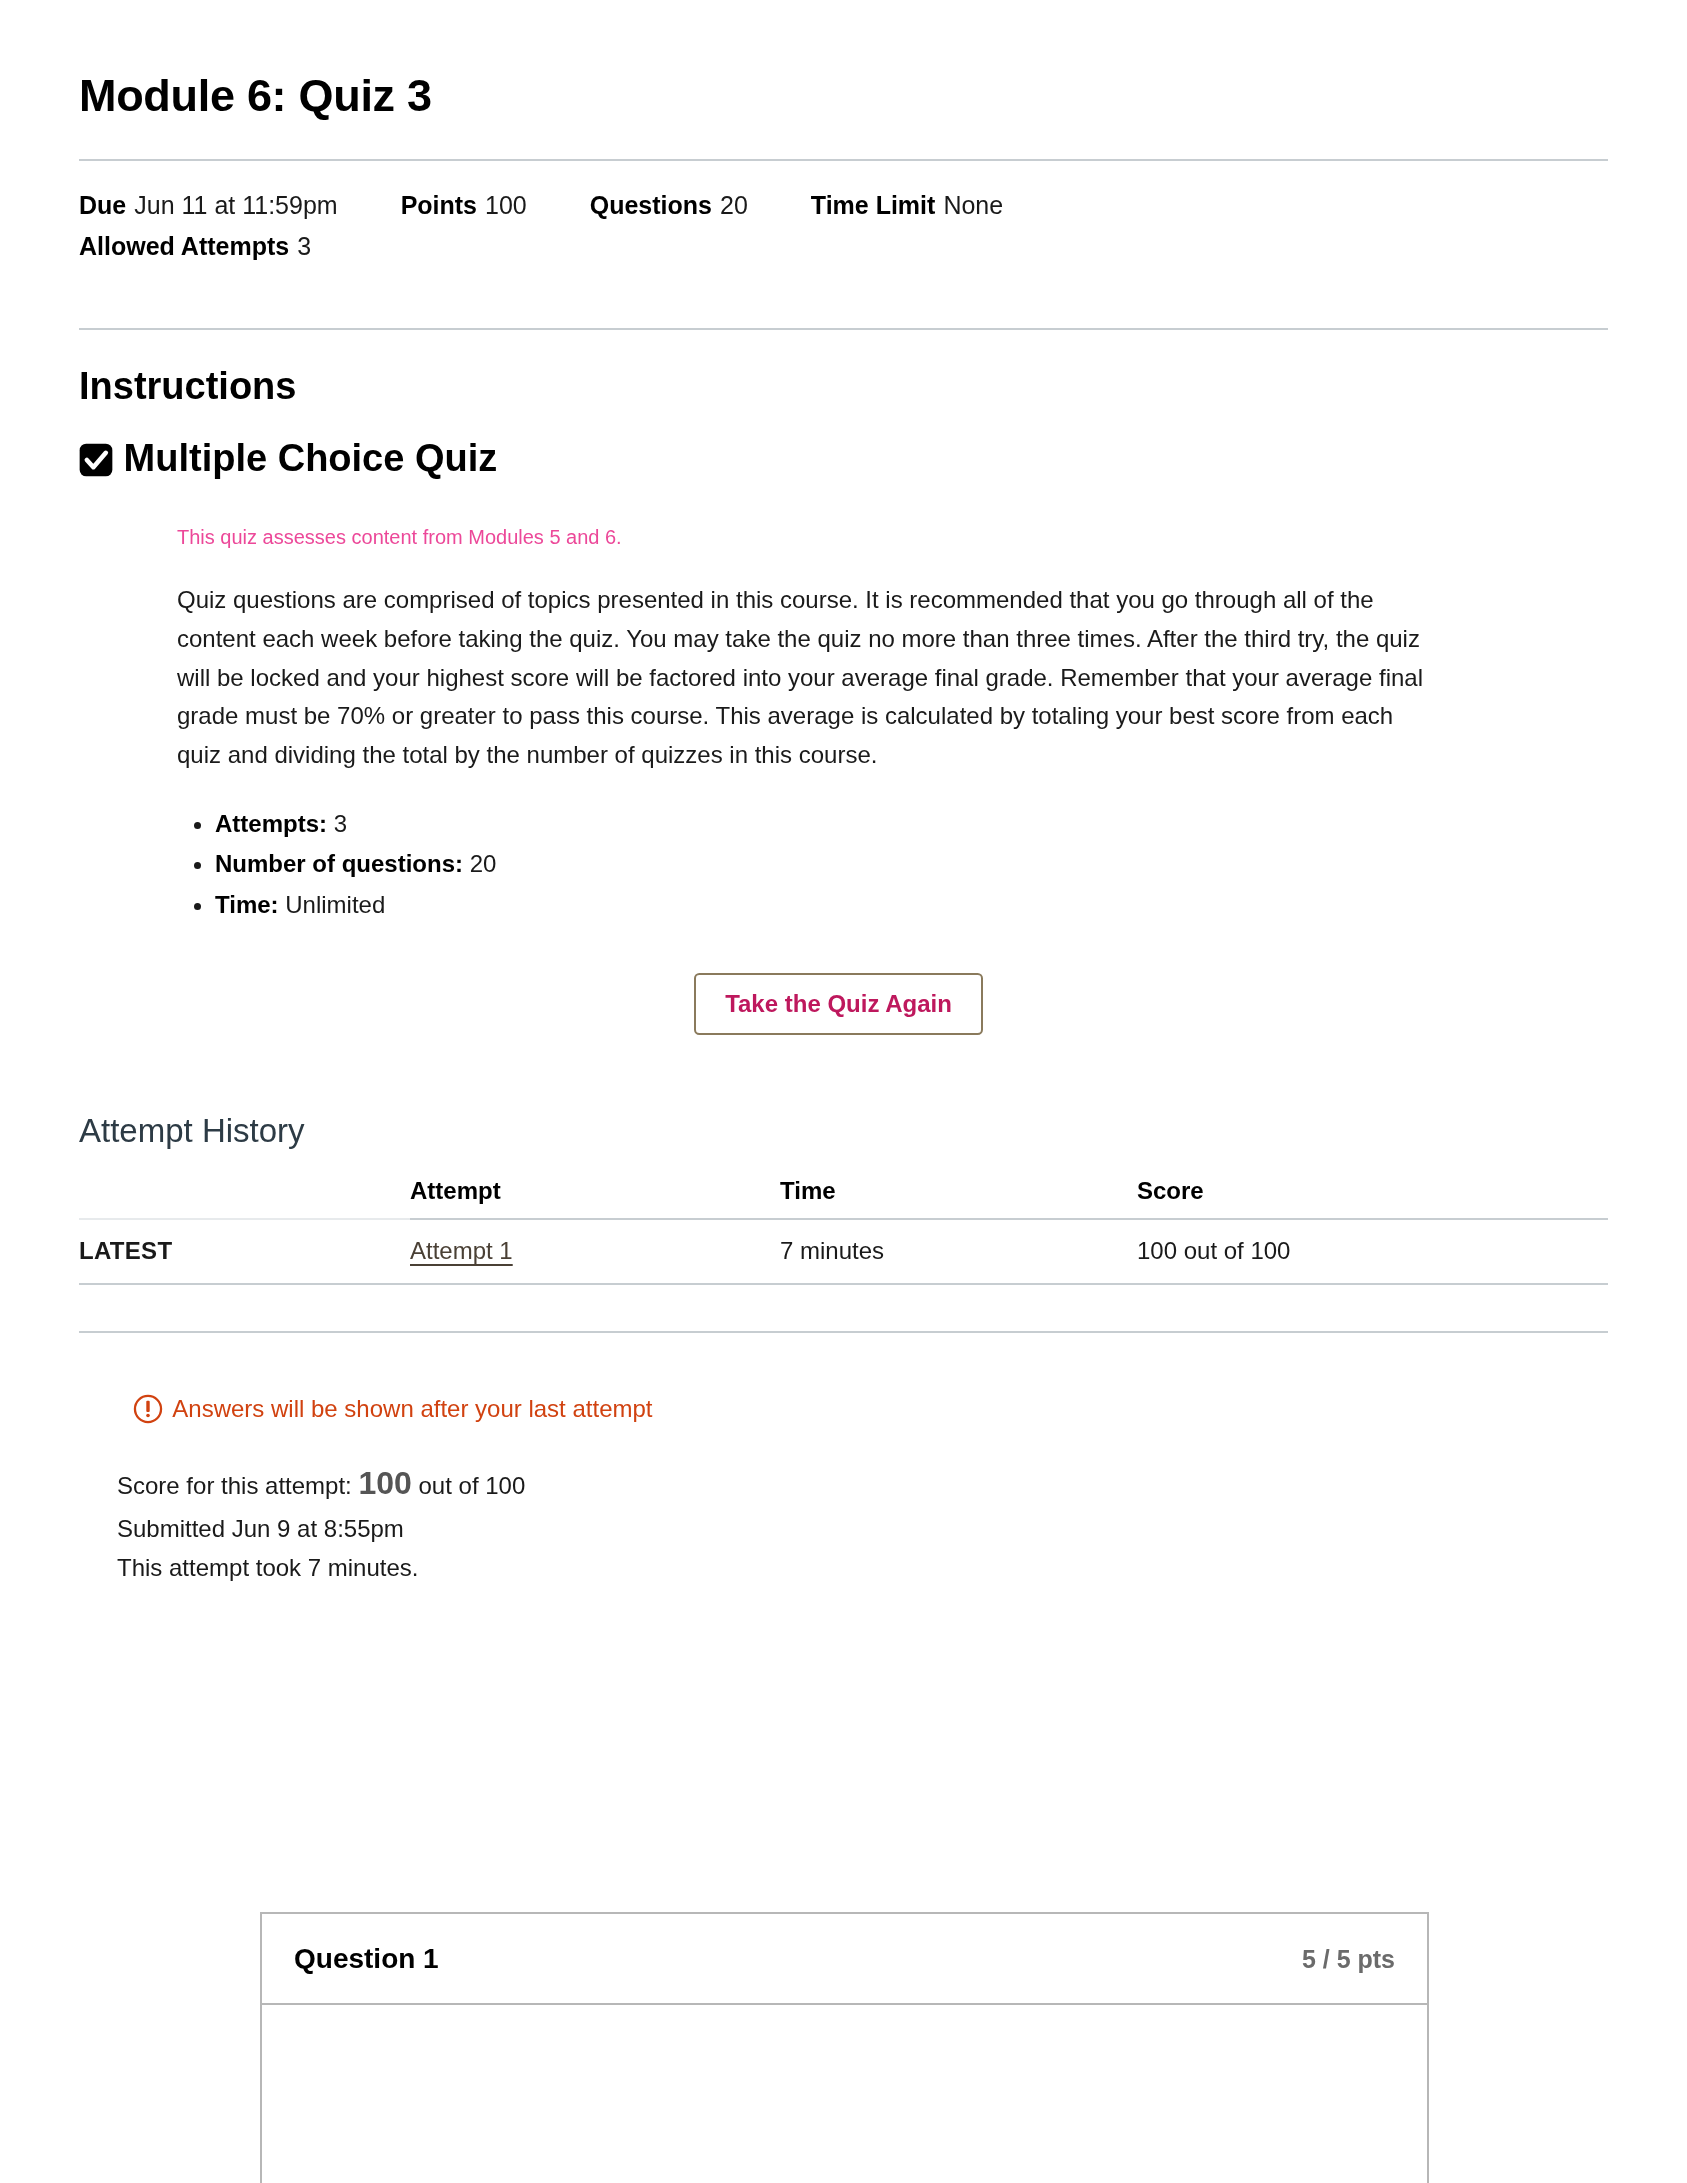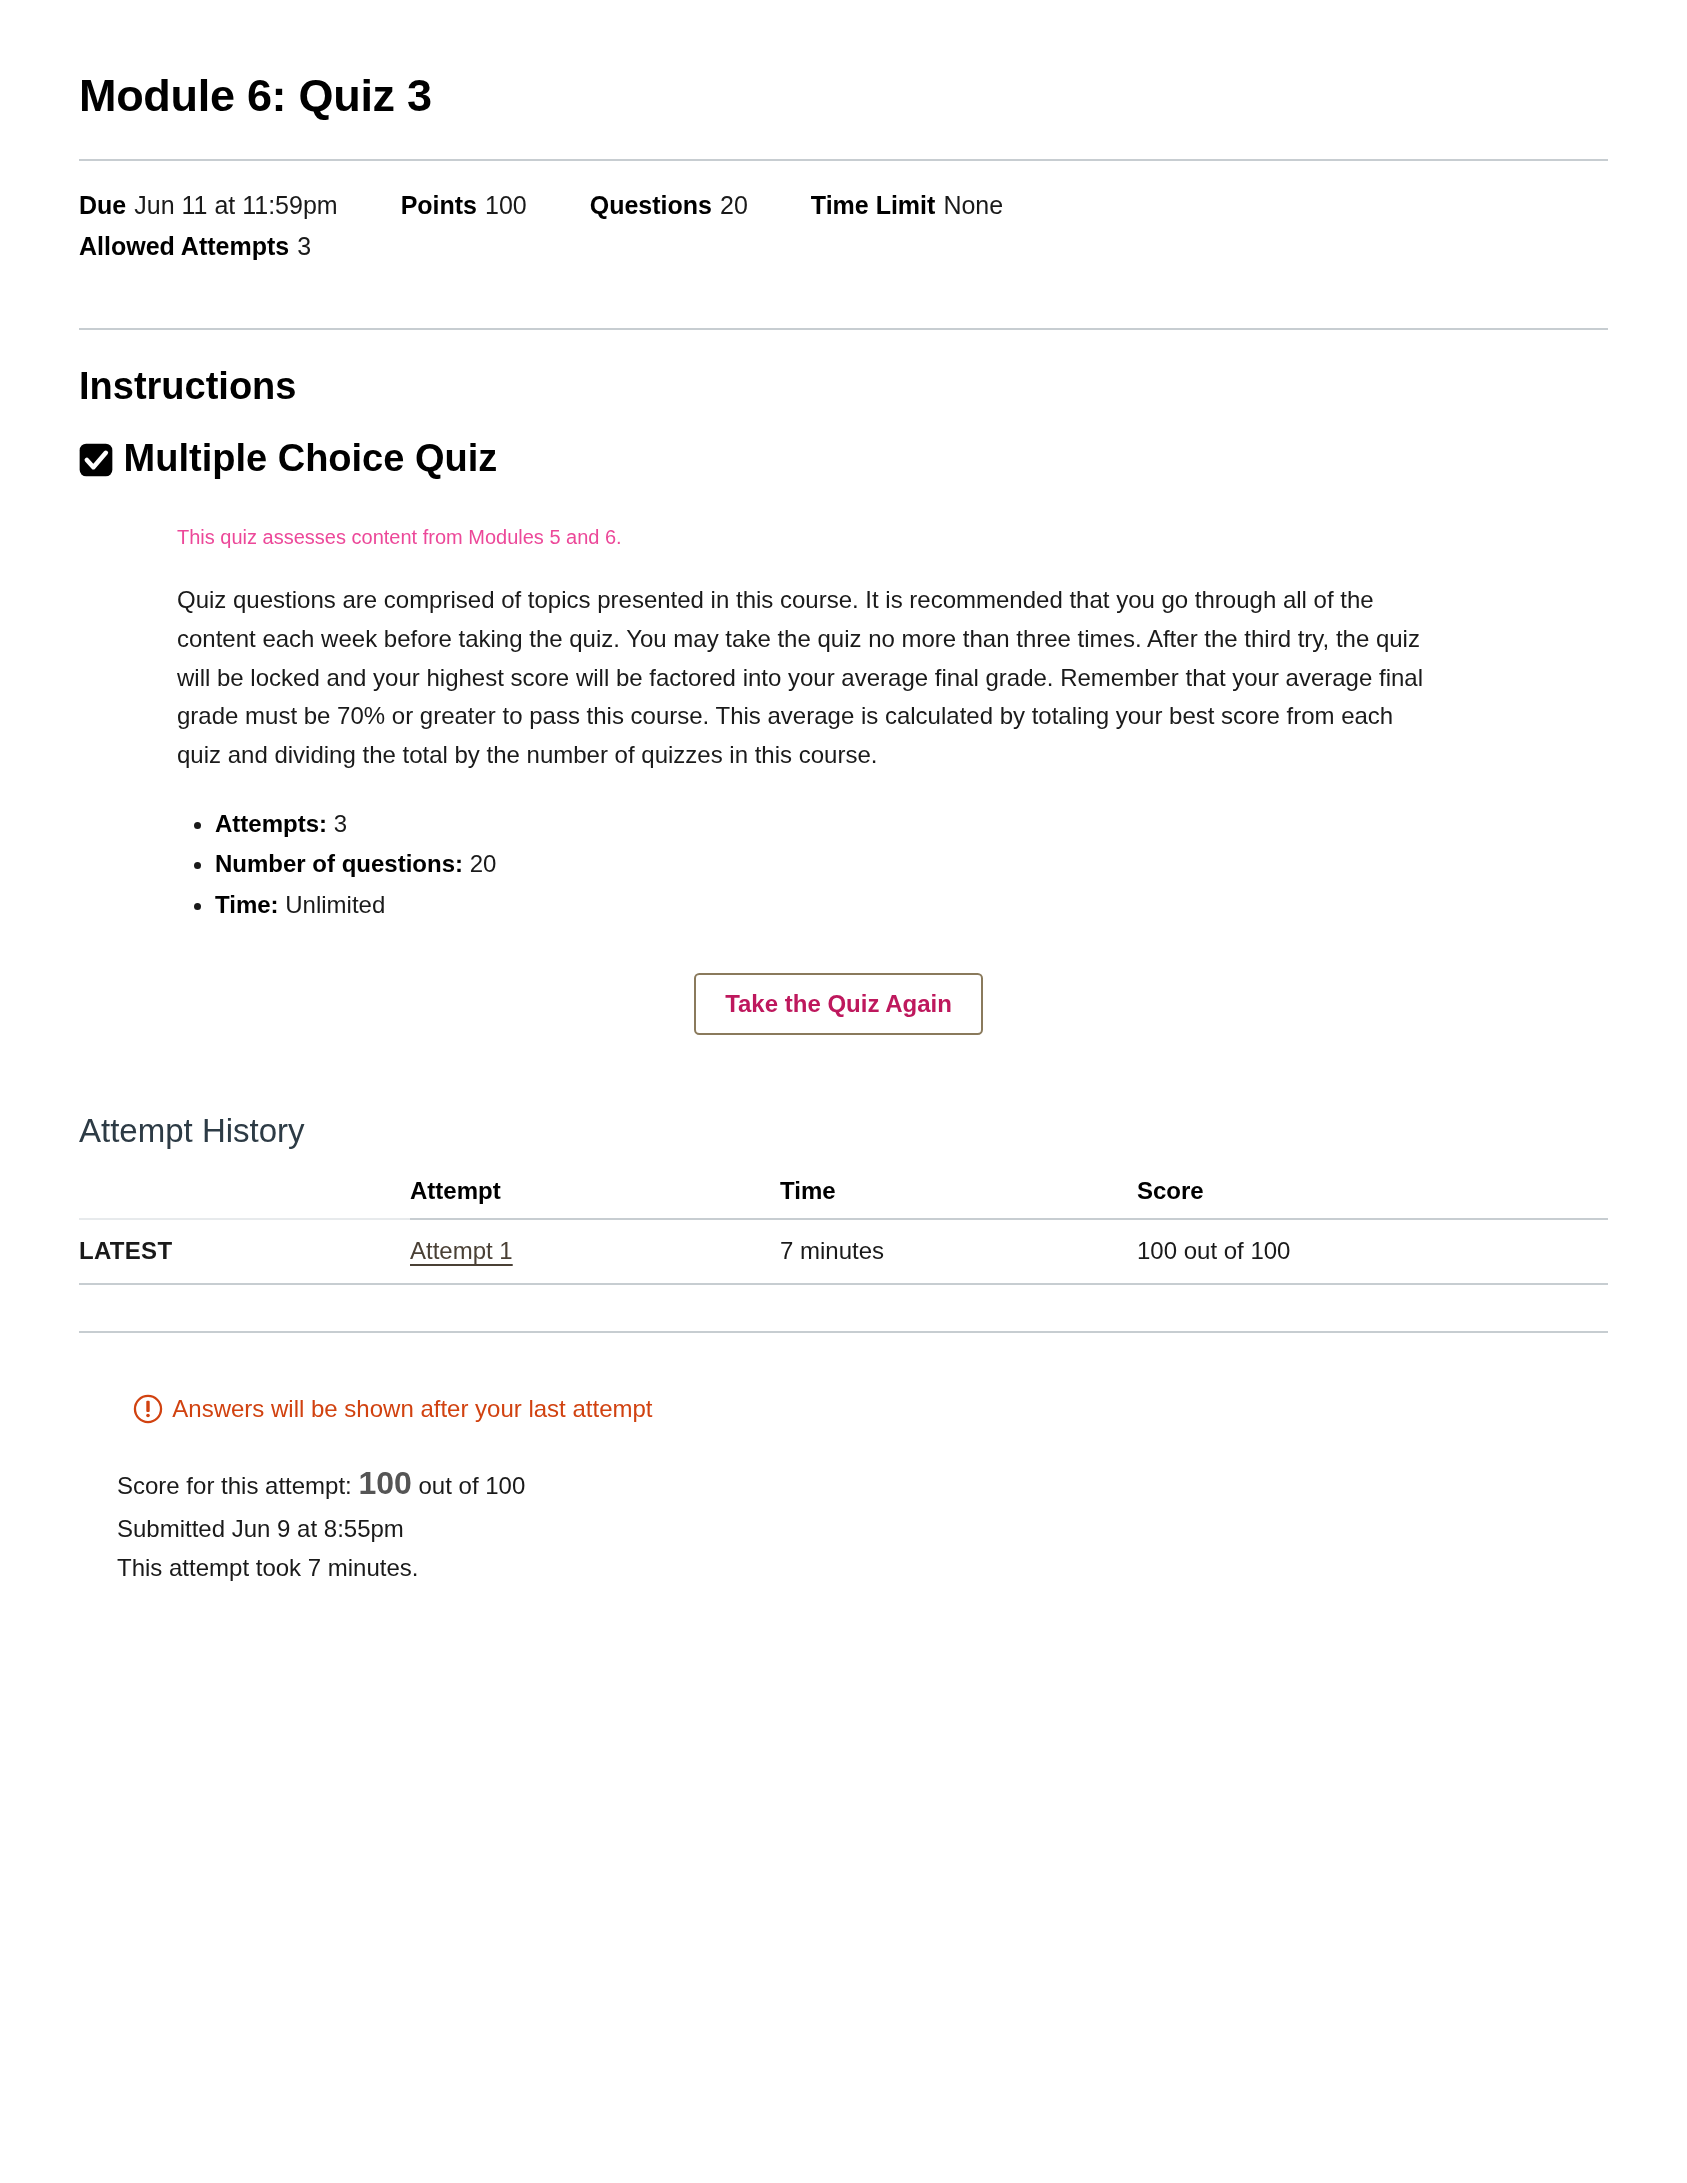--- a/index.html
+++ b/index.html
@@ -371,15 +371,22 @@
   <div class="score-details">
     <p class="score-line">
       <span>Score for this attempt:</span>
       <span class="big-score">100</span>
       <span>out of 100</span>
     </p>
     <p class="score-line">Submitted Jun 9 at 8:55pm</p>
     <p class="score-line">This attempt took 7 minutes.</p>
   </div>
 
+  <div class="question-box">
+    <div class="question-header">
+      <span class="question-name">Question 1</span>
+      <span class="question-pts">5 / 5 pts</span>
+    </div>
+    <div class="question-body"></div>
+  </div>
 
 </div>
 
 
 </body></html>

